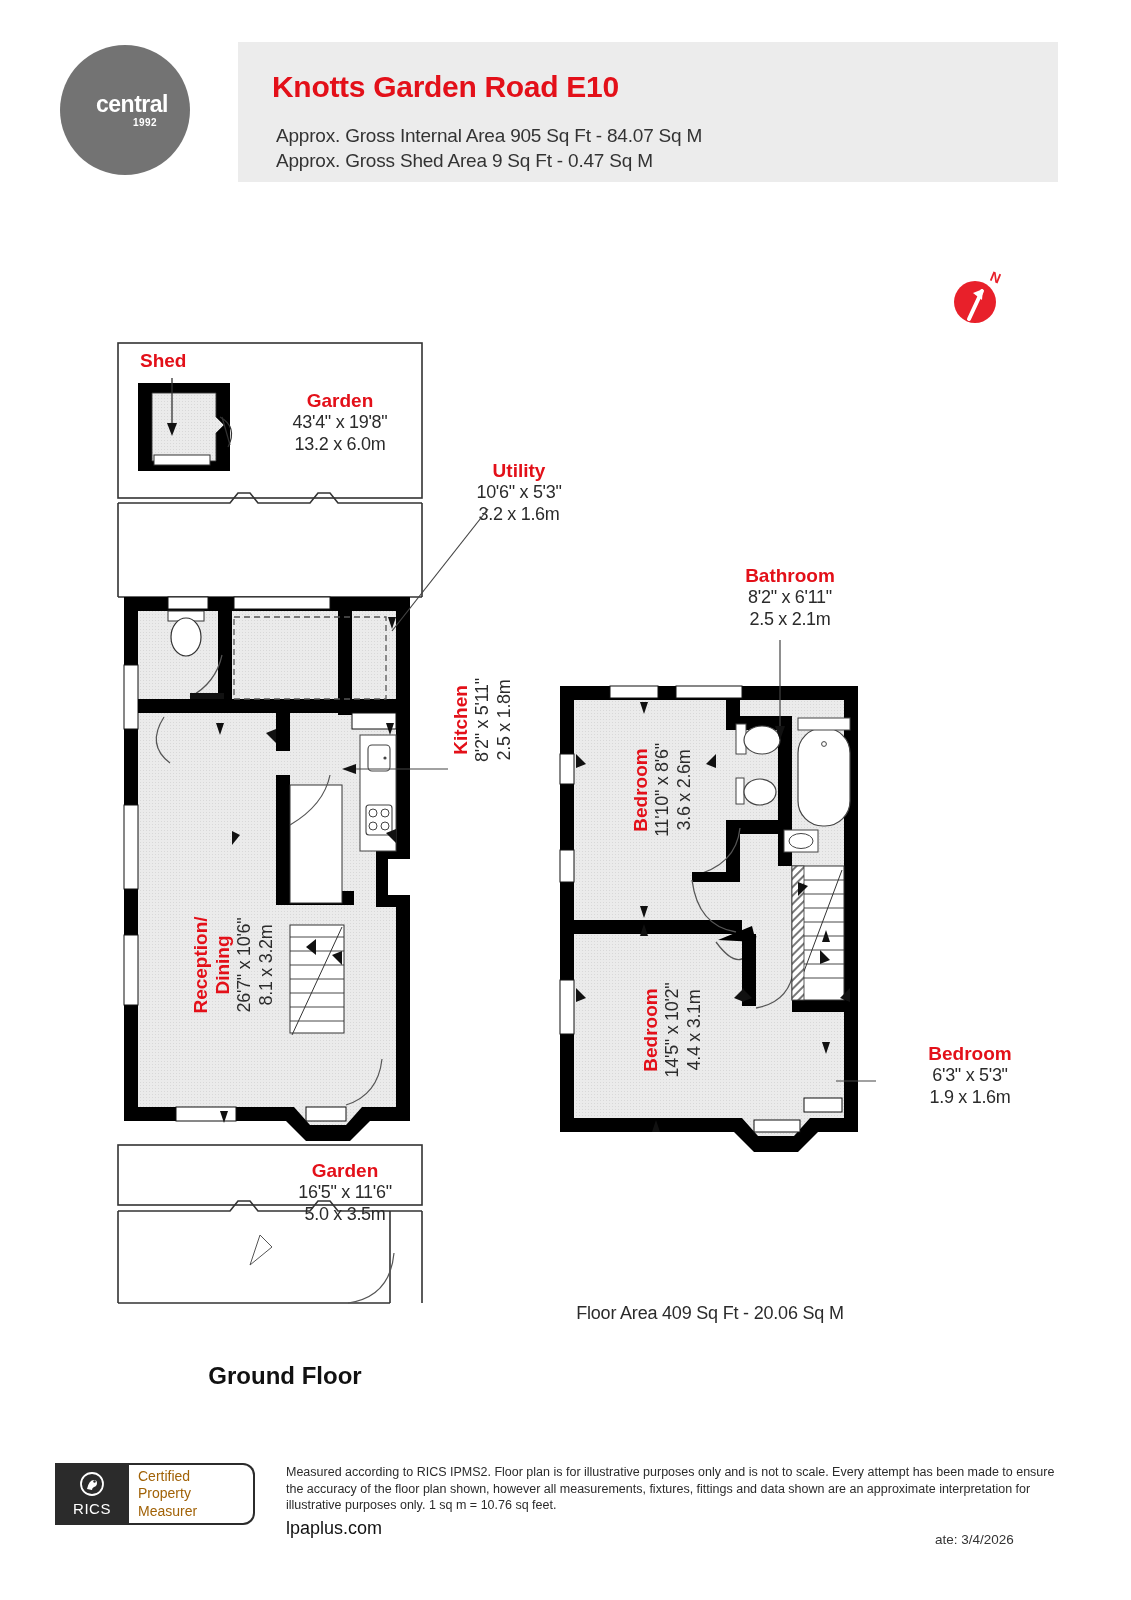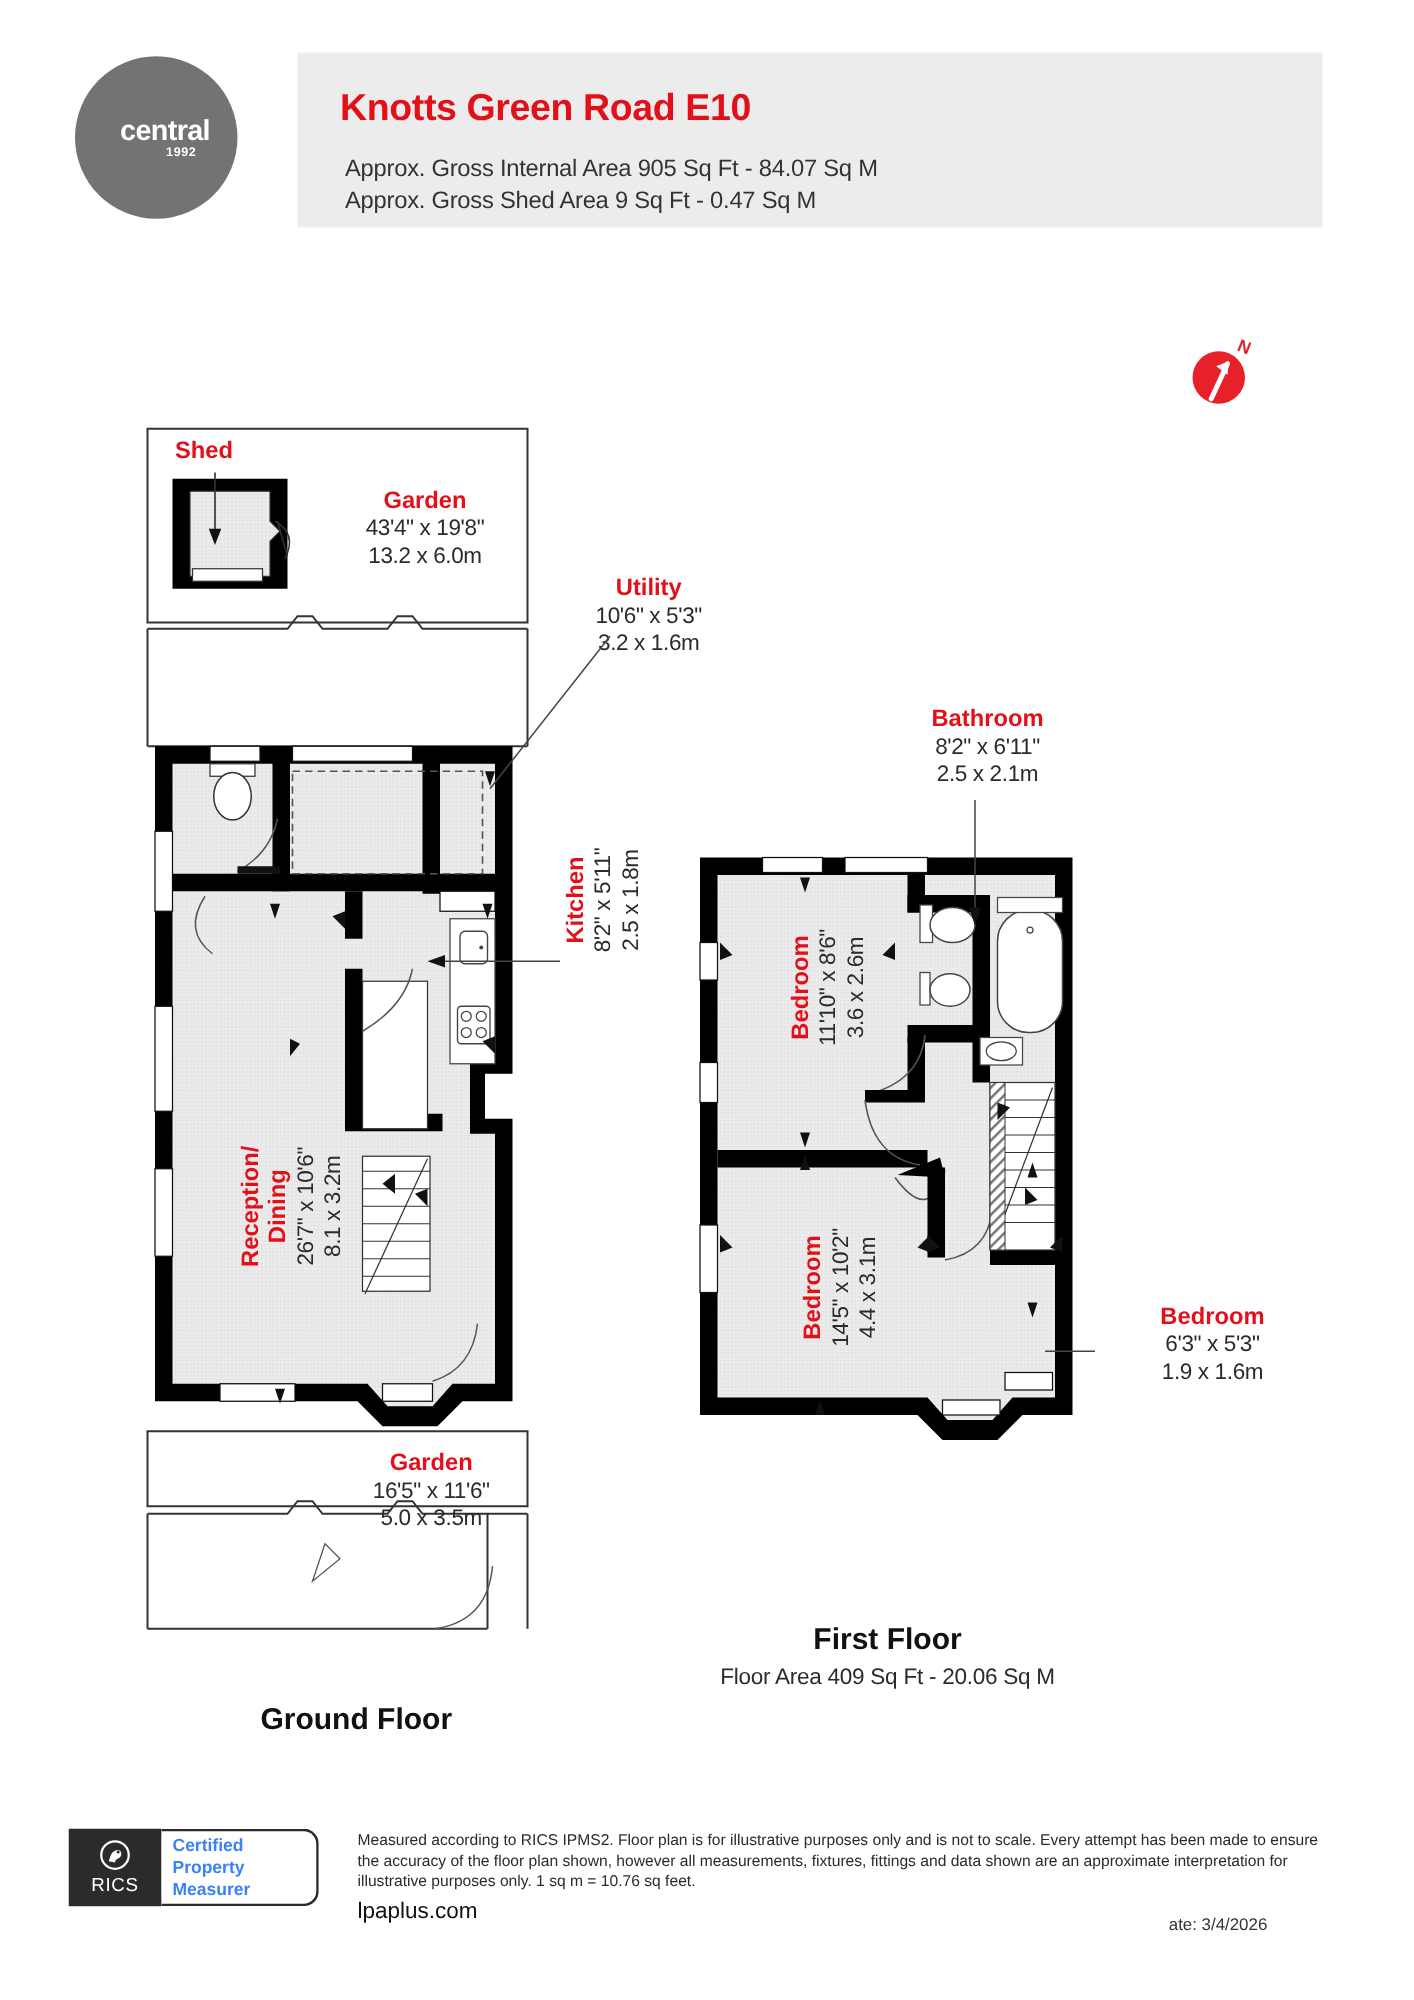--- a/index.html
+++ b/index.html
@@ -68,41 +68,41 @@
     width:74px; background:#2b2b2b;
     display:flex; flex-direction:column; align-items:center; justify-content:center;
   }
   #rics-word { color:#fff; font-weight:normal; font-size:15px; letter-spacing:0.5px; margin-top:2px; }
   #rics-text-box {
     flex:1; border:2px solid #2b2b2b; border-left:none;
     border-radius:0 12px 12px 0;
     display:flex; flex-direction:column; justify-content:center;
     padding-left:9px;
   }
-  #rics-text-box div { font-size:14px; font-weight:bold; color:#3b82f6; line-height:1.22; }
+  #rics-text-box div { font-size:14px; font-weight:normal; color:#a16207; line-height:1.22; }
   #disclaimer {
     left:286px; top:1464px; width:778px;
     font-size:12.5px; color:#2b2b2b; line-height:1.33;
   }
   #site-url { left:286px; top:1518px; font-size:18px; color:#111; }
   #date-stamp { left:935px; top:1532px; font-size:13.5px; color:#333; }
 
   svg { display:block; }
 </style>
 </head>
 <body>
 
 <div class="abs" id="header-band"></div>
 
 <div class="abs" id="logo-circle">
   <div id="logo-word">central</div>
   <div id="logo-year">1992</div>
 </div>
 
-<div class="abs" id="plan-title">Knotts Green Road E10</div>
+<div class="abs" id="plan-title">Knotts Garden Road E10</div>
 <div class="abs" id="area-line-1">Approx. Gross Internal Area 905 Sq Ft - 84.07 Sq M</div>
 <div class="abs" id="area-line-2">Approx. Gross Shed Area 9 Sq Ft - 0.47 Sq M</div>
 
 <div class="abs" id="compass">
   <svg width="54" height="62" viewBox="0 0 54 62">
     <circle cx="27" cy="38" r="21" fill="#e8202a"></circle>
     <path d="M21 55 L34 27" stroke="#ffffff" stroke-width="4" fill="none" stroke-linecap="round"></path>
     <path d="M25 29 L35 25 L34 36 Z" fill="#ffffff"></path>
     <text x="41" y="16" font-family="Liberation Sans, sans-serif" font-size="14" font-weight="bold" fill="#e8202a" transform="rotate(22 41 16)">N</text>
   </svg>
@@ -394,21 +394,20 @@
   </svg>
 </div>
 
 <div class="label-block" style="left:245px; top:1160px; width:200px;">
   <div class="room-name">Garden</div>
   <div class="room-dim">16'5" x 11'6"</div>
   <div class="room-dim">5.0 x 3.5m</div>
 </div>
 
 <div class="abs" style="left:510px; top:1298px; width:400px;">
-  <div class="floor-title">First Floor</div>
   <div class="floor-area" style="margin-top:5px;">Floor Area 409 Sq Ft - 20.06 Sq M</div>
 </div>
 
 <div class="abs" style="left:75px; top:1362px; width:420px;">
   <div class="floor-title">Ground Floor</div>
 </div>
 
 <div class="abs" id="rics-badge">
   <div id="rics-mark">
     <svg width="34" height="26" viewBox="0 0 34 26">

